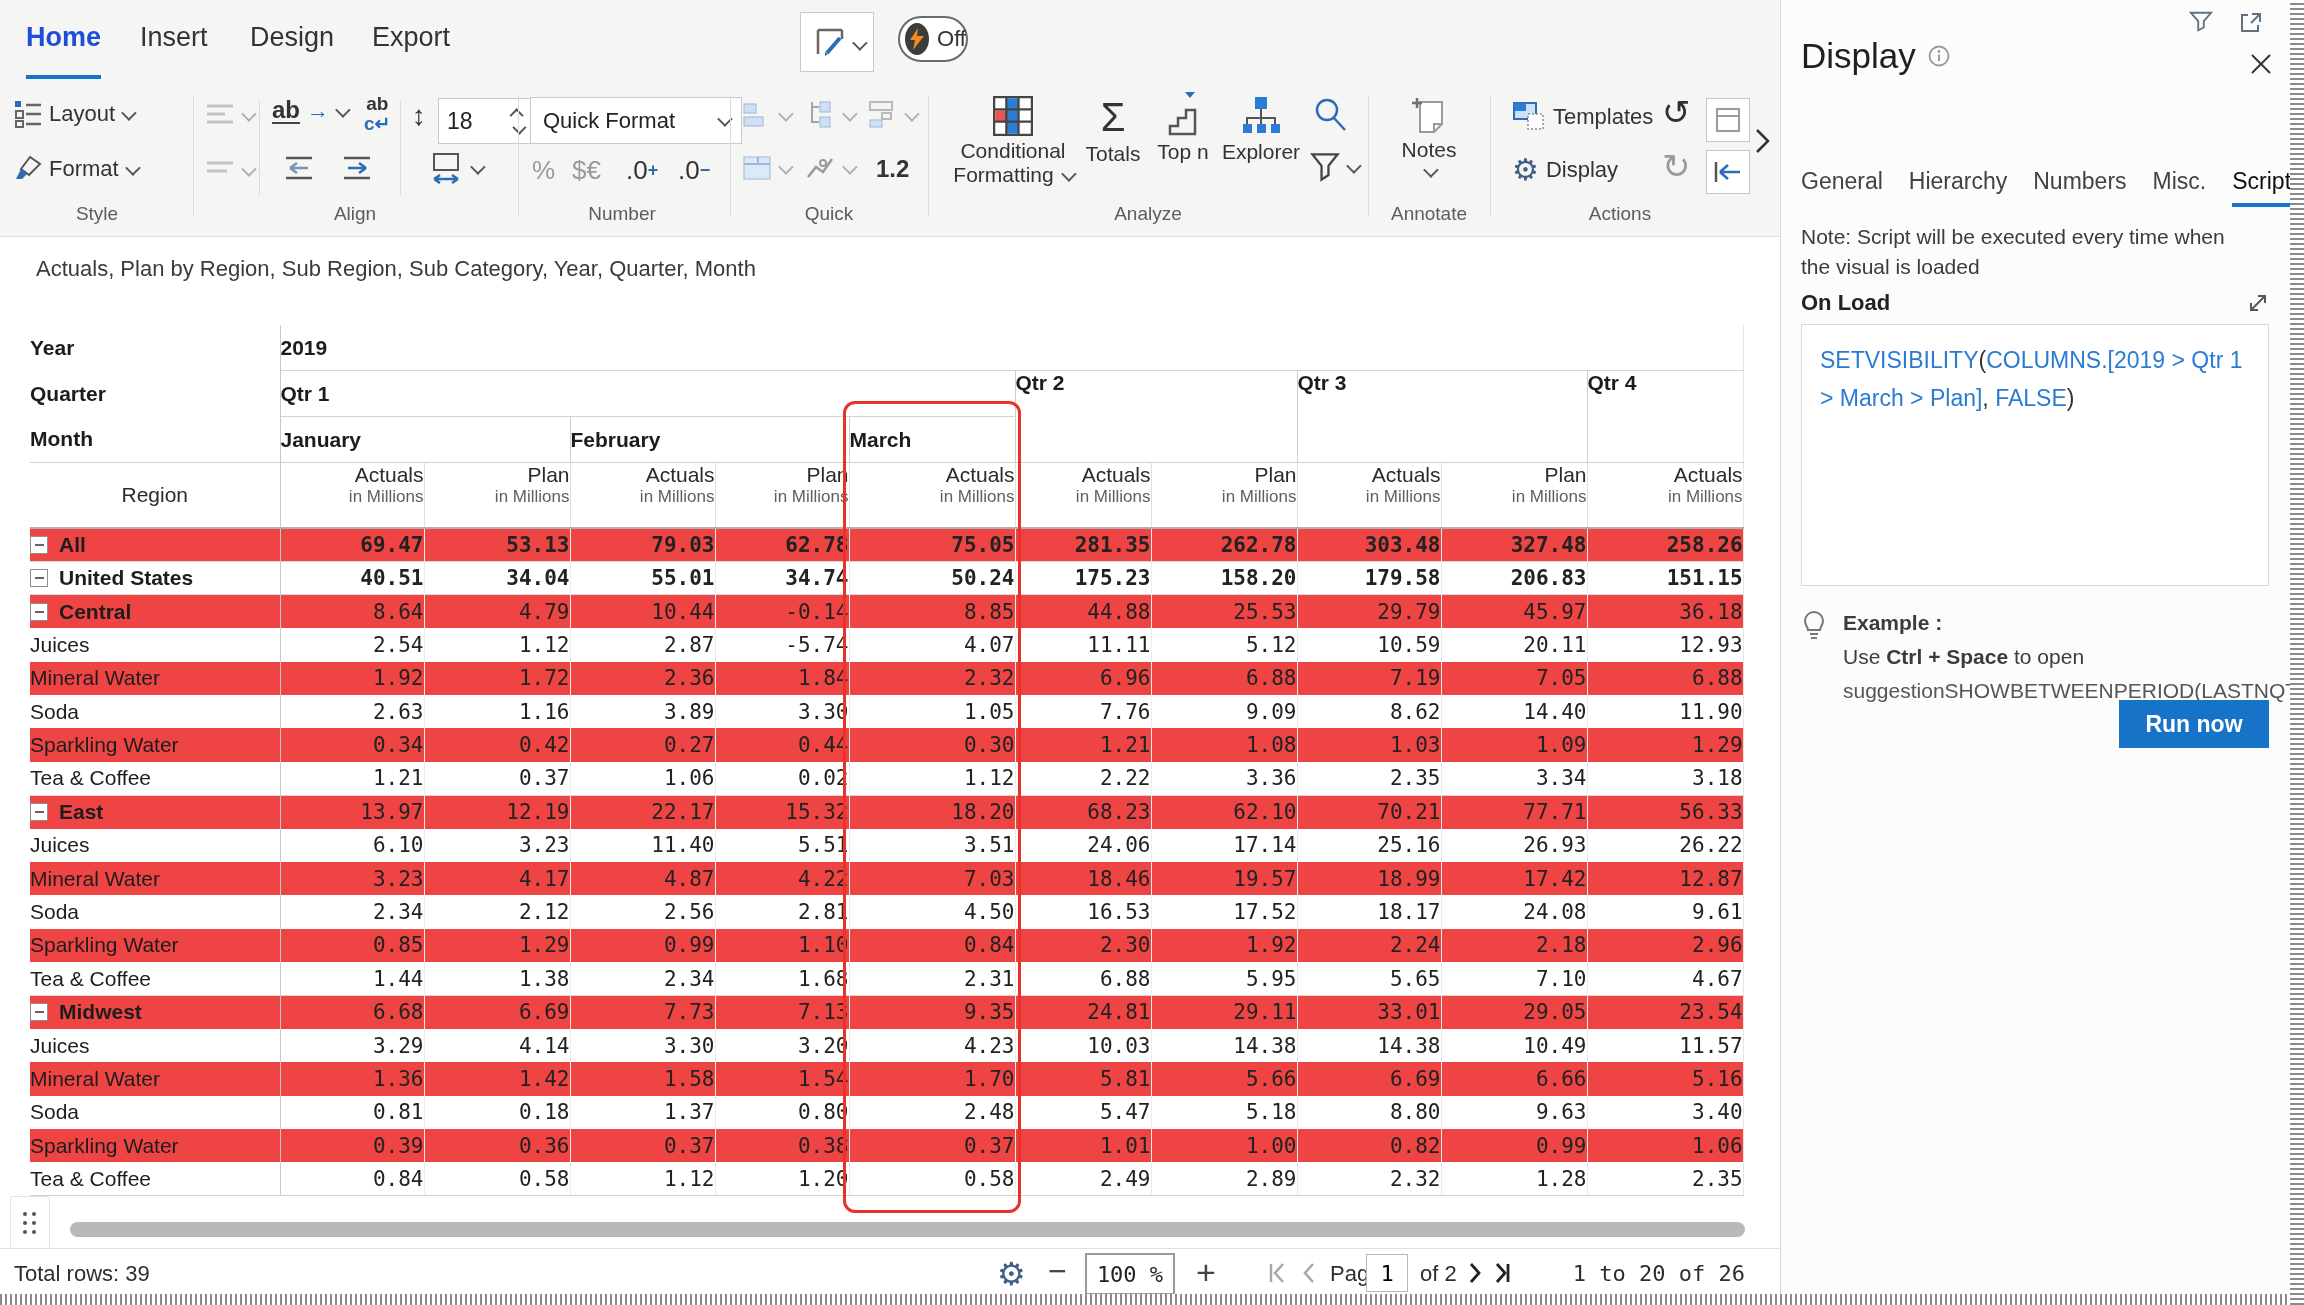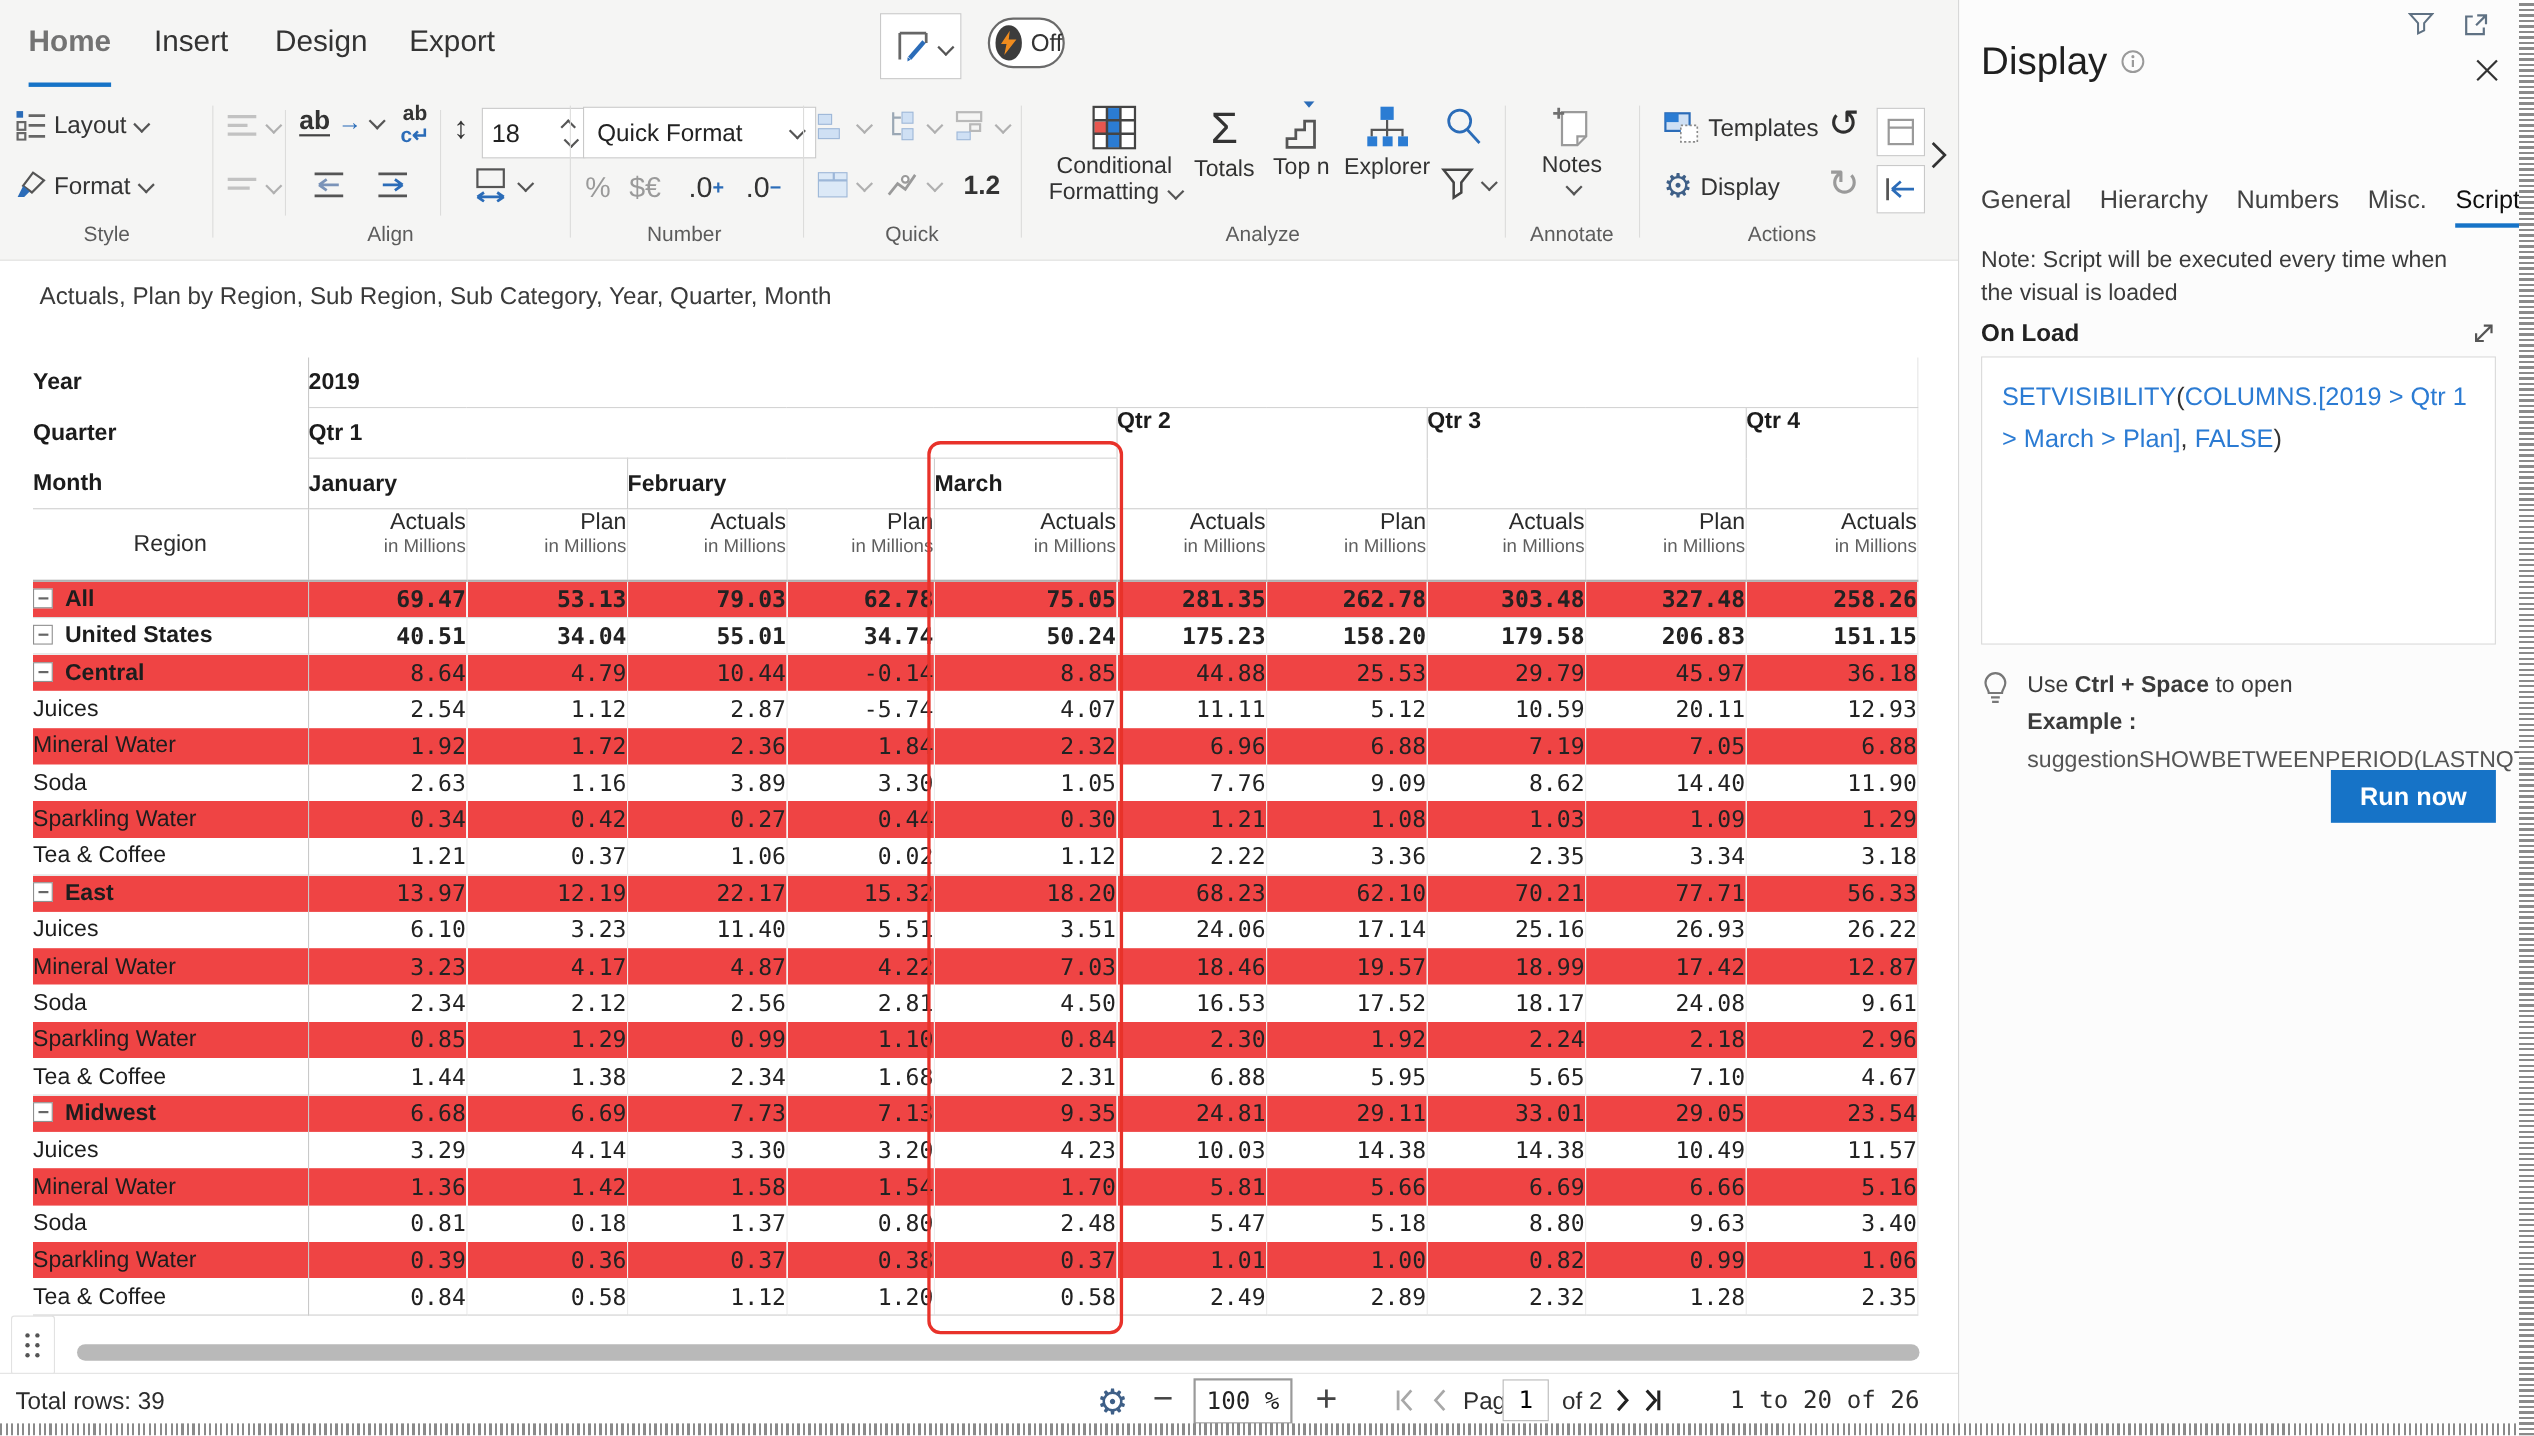--- a/index.html
+++ b/index.html
@@ -2,21 +2,21 @@
 <html><head>
 <meta charset="utf-8">
 <style>
   html,body{margin:0;padding:0;}
   body{width:2304px;height:1305px;overflow:hidden;position:relative;background:#fff;
        font-family:"Liberation Sans",sans-serif;color:#222;}
   .abs{position:absolute;}
   
   .ribbon{position:absolute;left:0;top:0;width:1780px;height:236px;background:#f5f5f4;border-bottom:1px solid #e0e0df;}
   .tab{position:absolute;top:22px;font-size:27px;color:#333;cursor:pointer;}
-  .tab.active{font-weight:700;color:#737373;}
+  .tab.active{font-weight:700;color:#1d4ed8;}
   .tab.active::after{content:"";position:absolute;left:0;right:0;bottom:-26px;height:4px;background:#1673c7;}
   .gsep{position:absolute;top:96px;height:120px;width:1px;background:#dcdcdb;}
   .glabel{position:absolute;top:203px;font-size:19px;color:#5c5c5c;text-align:center;width:160px;transform:translateX(-50%);}
   .ctl{position:absolute;display:flex;align-items:center;gap:7px;font-size:22px;color:#333;white-space:nowrap;}
   .cv{display:inline-block;width:9px;height:9px;border-right:2px solid #555;border-bottom:2px solid #555;transform:rotate(45deg) translateY(-2px);}
   .cv.gray{border-color:#b0b0b0;}
   .cv.up{transform:rotate(-135deg) translateY(-2px);}
   .bigbtn{position:absolute;display:flex;flex-direction:column;align-items:center;gap:4px;font-size:21px;color:#333;text-align:center;}
   .whitebox{background:#fff;border:1px solid #c8c8c8;display:flex;align-items:center;}
   .dim{color:#9a9a9a;}
@@ -862,22 +862,22 @@
   <div class="pcode" id="codebox"><span class="seg-fn">SETVISIBILITY</span><span class="seg-p">(</span><span class="seg-fn">COLUMNS.</span><span class="seg-fn">[2019 &gt; Qtr 1 &gt; March &gt; Plan]</span><span class="seg-p">, </span><span class="seg-fn">FALSE</span><span class="seg-p">)</span></div>
   <div class="pex">
     <span class="bulb">
         <svg width="26" height="32" viewBox="0 0 26 32">
           <path d="M13 2 a9 9 0 0 1 9 9 c0 4-3 6-3 9 H7 c0-3-3-5-3-9 a9 9 0 0 1 9-9 Z" fill="none" stroke="#777" stroke-width="2"></path>
           <line x1="9" y1="24" x2="17" y2="24" stroke="#777" stroke-width="2"></line>
           <line x1="10" y1="28" x2="16" y2="28" stroke="#777" stroke-width="2"></line>
         </svg>
       </span>
     <div class="body">
+      <div><span class="b">Example</span><span class="b"> :</span></div>
       <div><span>Use </span><span class="b">Ctrl + Space</span><span> to open</span></div>
-      <div><span class="b">Example</span><span class="b"> :</span></div>
       <div class="sugg">suggestionSHOWBETWEENPERIOD(LASTNQTR(1))</div>
     </div>
   </div>
   <button class="runbtn">Run now</button>
 </div>
 
 <div class="hatch-b"></div>
 <div class="hatch-r"></div>
 
 </body></html>

